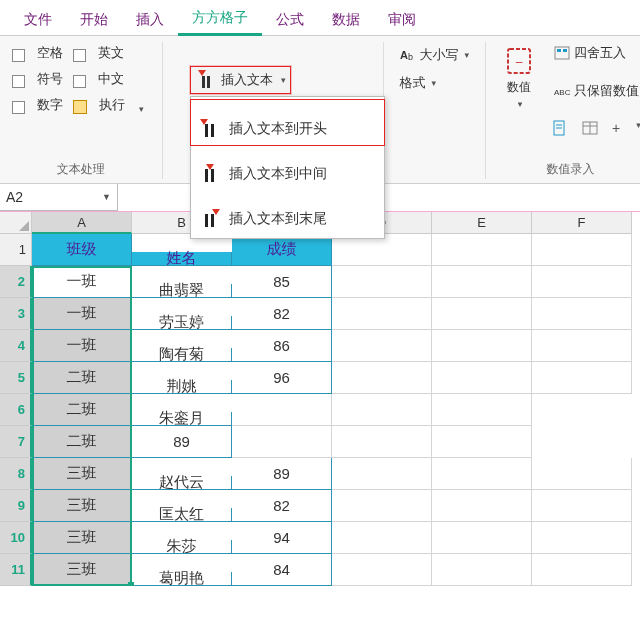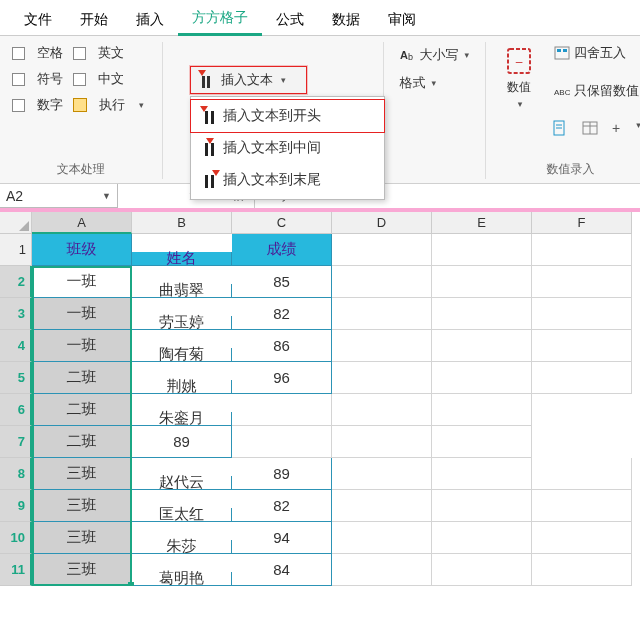--- a/index.html
+++ b/index.html
@@ -16,21 +16,21 @@
   .tabs {
     display: flex;
     align-items: flex-end;
     padding: 4px 0 0 10px;
     border-bottom: 1px solid #ccc;
     background: #fff;
   }
   .tab {
     padding: 5px 14px 6px;
     font-size: 14px;
-    color: #000000;
+    color: #701a75;
     cursor: default;
     white-space: nowrap;
   }
   .tab.active {
     color: #1ba784;
     font-weight: 400;
     border-bottom: 3px solid #1ba784;
     margin-bottom: -1px;
   }
   
@@ -51,37 +51,37 @@
   }
   .group:last-child { border-right: none; }
   .group .content { flex: 1; display: flex; }
   .group .label {
     font-size: 12px;
     color: #666;
     padding: 3px 0 1px;
   }
   
   .chkcol { display:flex; flex-direction:column; gap:8px; padding:2px 8px 0 2px;}
-  .chkrow { display:flex; align-items:center; gap:12px; white-space:nowrap;}
+  .chkrow { display:flex; align-items:flex-end; gap:12px; white-space:nowrap;}
   .cb { width:13px; height:13px; border:1px solid #888; background:#fff; display:inline-block;}
   .exec-icon {
     width:14px; height:14px; display:inline-block; position:relative;
     border:1px solid #c48a00; background:#ffe08a;
   }
   .dd-arrow { font-size:9px; color:#555; margin-left:2px;}
 
   
   .insert-btn {
     position:absolute;
     left:190px; top:30px;
     display:flex; align-items:center;
     gap:6px;
     background:#f3f3f3;
     border:1px solid #e62222;
-    padding:4px 20px 4px 8px;
+    padding:4px 4px 4px 8px;
     box-shadow:0 0 0 1px rgba(230,34,34,.25);
   }
   .it-icon {
     width:16px; height:16px; position:relative;
   }
   .it-icon .bars { position:absolute; width:3px; height:12px; background:#333; left:3px; top:4px; box-shadow:5px 0 #333;}
   .it-icon .arrow { position:absolute; left:-1px; top:-2px; width:0;height:0;
     border-left:4px solid transparent;border-right:4px solid transparent;border-top:6px solid #d32;}
 
   
@@ -89,22 +89,22 @@
     position:absolute;
     left:190px; top:60px;
     background:#fff;
     border:1px solid #bbb;
     box-shadow:2px 2px 6px rgba(0,0,0,.2);
     z-index:50;
     padding:3px 0;
     width:195px;
   }
   .menu-item {
-    display:flex; align-items:center; gap:4px;
-    padding:7px 16px 7px 10px; font-size:14px;
+    display:flex; align-items:center; gap:10px;
+    padding:20px 16px 7px 10px; font-size:14px;
   }
   .menu-item.hov {
     border:1px solid #e62222;
     margin:-1px;
   }
   .mi-icon { width:18px; height:18px; position:relative;}
   .mi-icon .bars{position:absolute;width:3px;height:13px;background:#222;left:4px;top:4px;box-shadow:6px 0 #222;}
   .mi-icon .arrow{position:absolute;width:0;height:0;border-left:4px solid transparent;border-right:4px solid transparent;border-top:6px solid #d32;}
   .mi-icon.pos-start .arrow{left:-1px;top:-1px;}
   .mi-icon.pos-mid .arrow{left:5px;top:-1px;}
@@ -117,21 +117,21 @@
     display:flex; flex-direction:column; align-items:center; gap:3px;
     padding:4px 8px; font-size:12px;
   }
   .bigbtn svg{display:block;}
   .stack3 { display:flex; flex-direction:column; gap:16px; }
   .iconrow { display:flex; gap:14px; padding:2px 4px;}
 
   
   .fxbar {
     display:flex; align-items:stretch; height:28px;
-    border-bottom:4px solid #f9a8d4;
+    border-bottom:1px solid #f9a8d4;
   }
   .namebox {
     width:118px; border:1px solid #bbb; border-top:none; border-left:none;
     display:flex; align-items:center; padding:0 6px; font-size:14px; background:#fff;
     justify-content:space-between;
   }
   .namebox .v{flex:1;}
   .namebox .ar{font-size:9px;color:#555;}
   .fxbtns { display:flex; align-items:center; border-right:1px solid #ccc; padding:0 10px; gap:12px; color:#888; margin-left:60px;}
   .fxinput { flex:1; display:flex; align-items:center; padding:0 10px; font-size:14px;}

